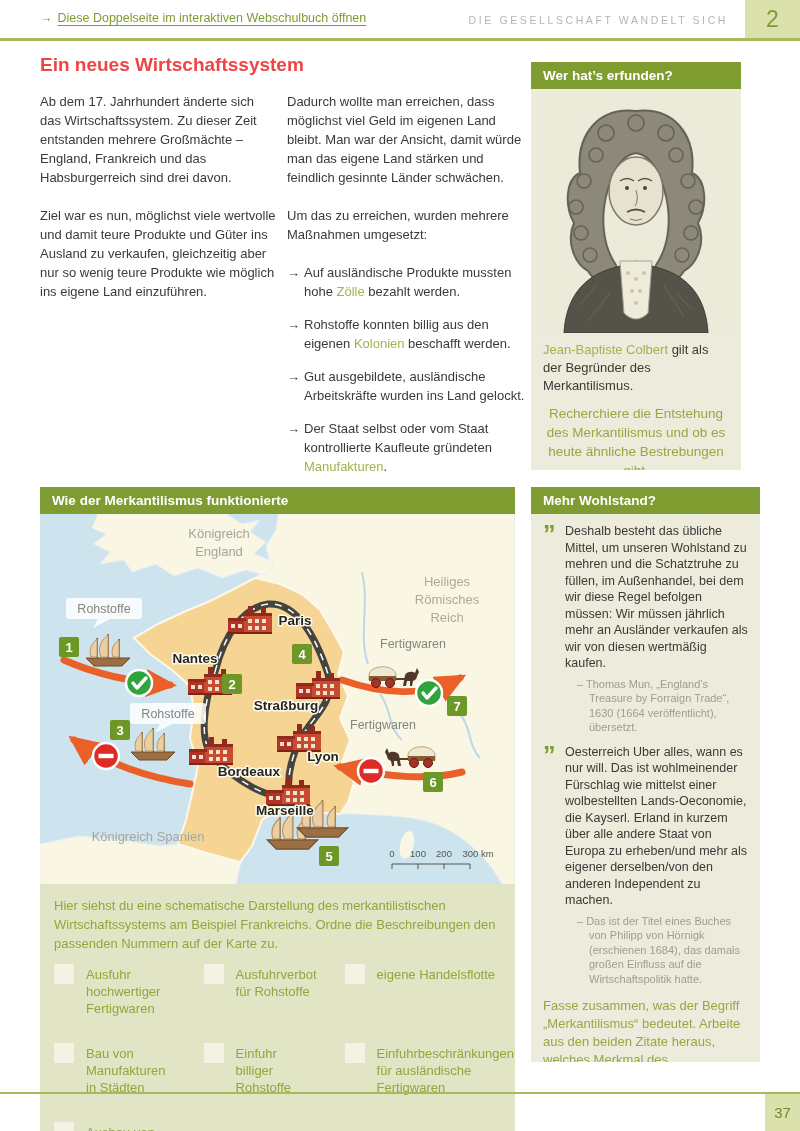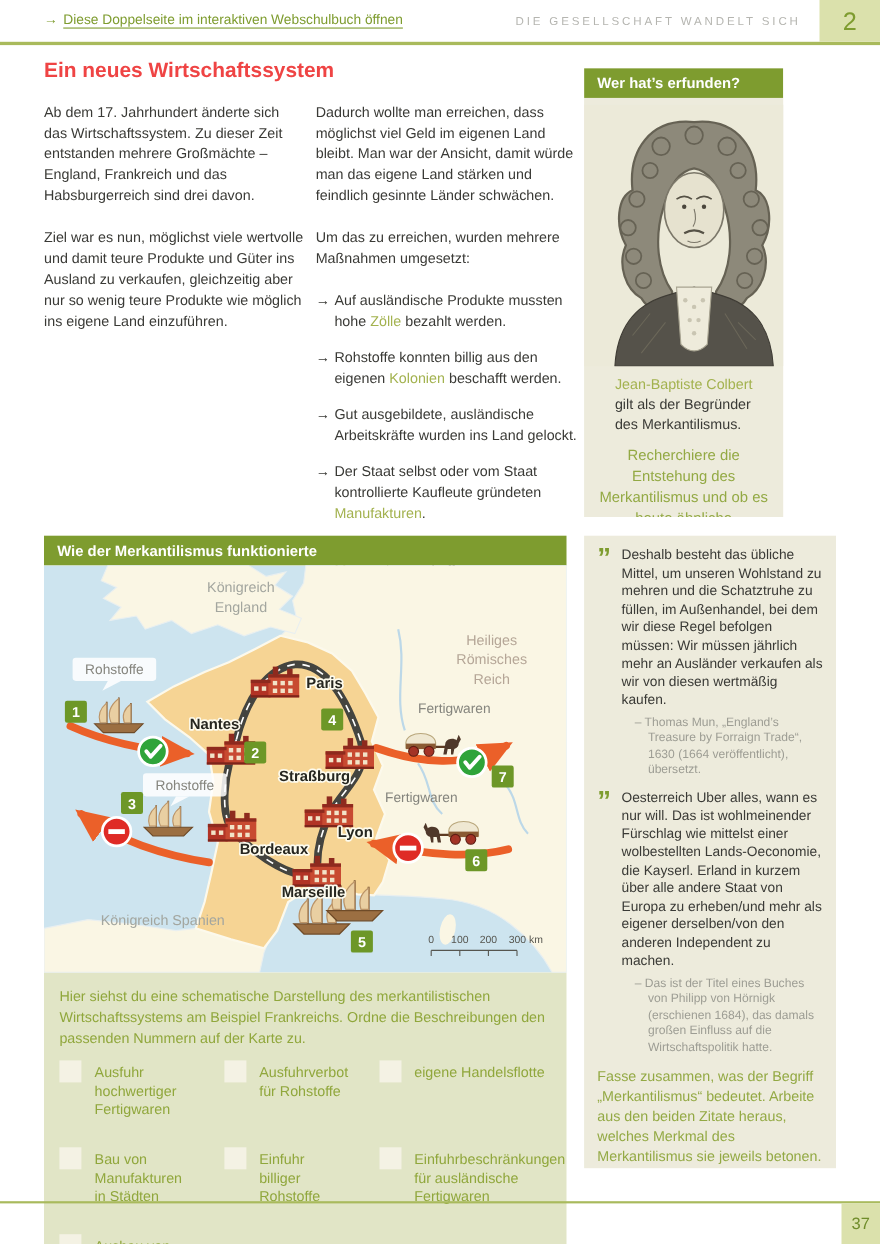--- a/index.html
+++ b/index.html
@@ -22,23 +22,23 @@
   #col2{left:287px;}
   .bullet{display:flex;margin:0 0 14px;}
   .bullet .arr{width:17px;flex:none;}
   .kw{color:#a3b24f;}
 
   
   .boxhead{height:27px;background:#7e9c2f;color:#fff;font-weight:bold;font-size:13.5px;
            display:flex;align-items:center;padding:0 12px;box-sizing:border-box;}
 
   
-  .inventor{position:absolute;left:531px;top:62px;width:181px;height:408px;background:#edebdc;overflow:hidden;}
+  .inventor{position:absolute;left:531px;top:62px;width:210px;height:408px;background:#edebdc;overflow:hidden;}
   .portrait{display:block;margin:6px auto 0;}
-  .inv-text{padding:8px 12px 0;font-size:13px;line-height:18px;color:#3a3a36;margin-left:16px;}
+  .inv-text{padding:8px 12px 0;font-size:13px;line-height:18px;color:#3a3a36;}
   .inv-task{padding:9px 12px 0;font-size:13.5px;line-height:19px;color:#93a944;text-align:center;}
 
   
   .mapbox{position:absolute;left:40px;top:487px;width:475px;}
   .mapsvg{display:block;}
   .mapsvg text{font-family:"Liberation Sans",sans-serif;}
   .city{font-size:13.5px;font-weight:bold;fill:#26261f;paint-order:stroke;stroke:#fdfbee;stroke-width:3px;stroke-linejoin:round;text-anchor:middle;}
   .region{font-size:13px;fill:#a3a69f;text-anchor:middle;}
   .region2{font-size:13px;fill:#b5a697;text-anchor:middle;}
   .goods{font-size:12.5px;fill:#85857e;text-anchor:middle;}
@@ -360,20 +360,21 @@
           </div>
         <div class="ex-item">
             <span class="ex-box"></span>
             <span>Ausbau von Verkehrswegen</span>
           </div>
       </div>
     </div>
   </div>
 
   <div class="wealth">
+    <div class="boxhead">Mehr Wohlstand?</div>
     <div class="quote">
       <span class="qmark">”</span>
       <span class="qtext">Deshalb besteht das übliche Mittel, um unseren Wohlstand zu mehren und die Schatztruhe zu füllen, im Außenhandel, bei dem wir diese Regel befolgen müssen: Wir müssen jährlich mehr an Ausländer verkaufen als wir von diesen wertmäßig kaufen.</span>
     </div>
     <div class="qsource">– Thomas Mun, „England’s Treasure by Forraign Trade“, 1630 (1664 veröffentlicht), übersetzt.</div>
     <div class="quote">
       <span class="qmark">”</span>
       <span class="qtext">Oesterreich Uber alles, wann es nur will. Das ist wohlmeinender Fürschlag wie mittelst einer wolbestellten Lands-Oeconomie, die Kayserl. Erland in kurzem über alle andere Staat von Europa zu erheben/und mehr als eigener derselben/von den anderen Independent zu machen.</span>
     </div>
     <div class="qsource">– Das ist der Titel eines Buches von Philipp von Hörnigk (erschienen 1684), das damals großen Einfluss auf die Wirtschaftspolitik hatte.</div>

